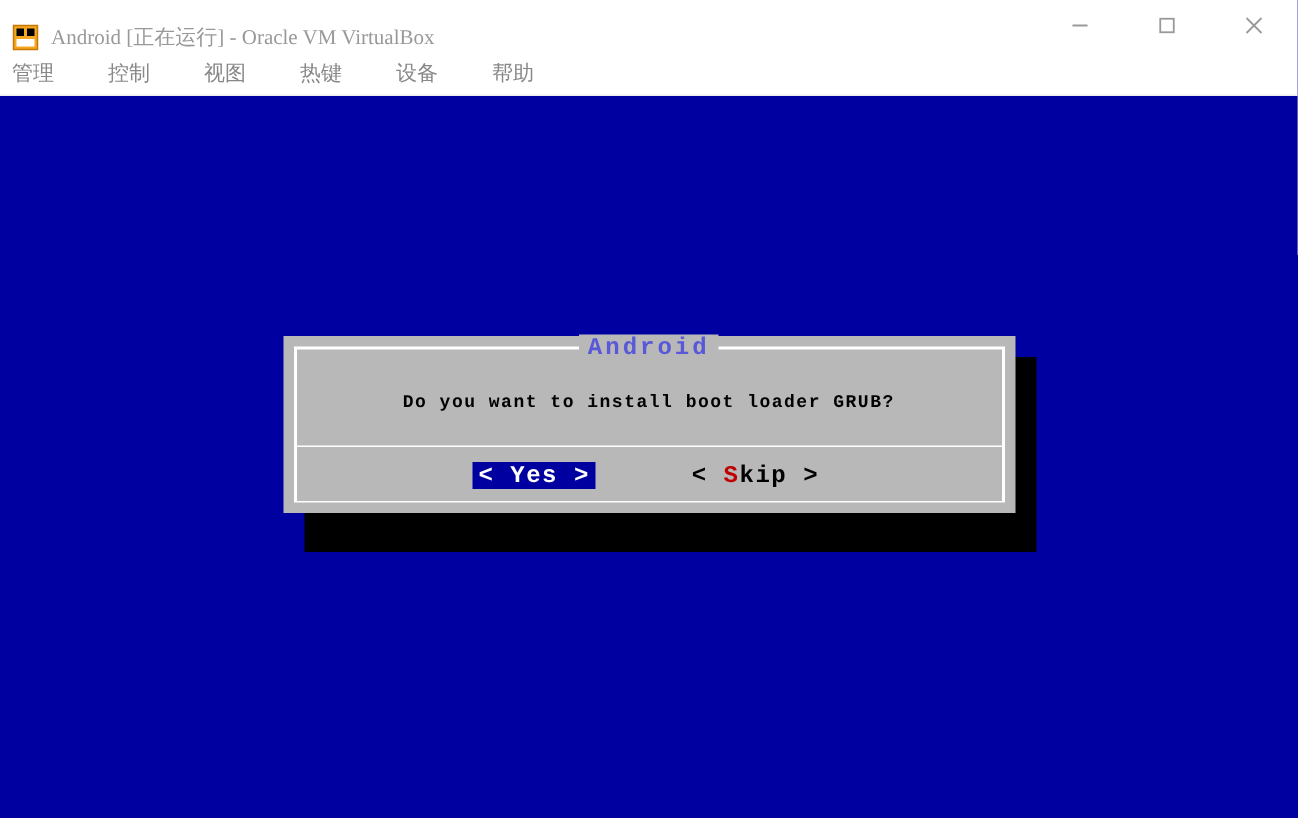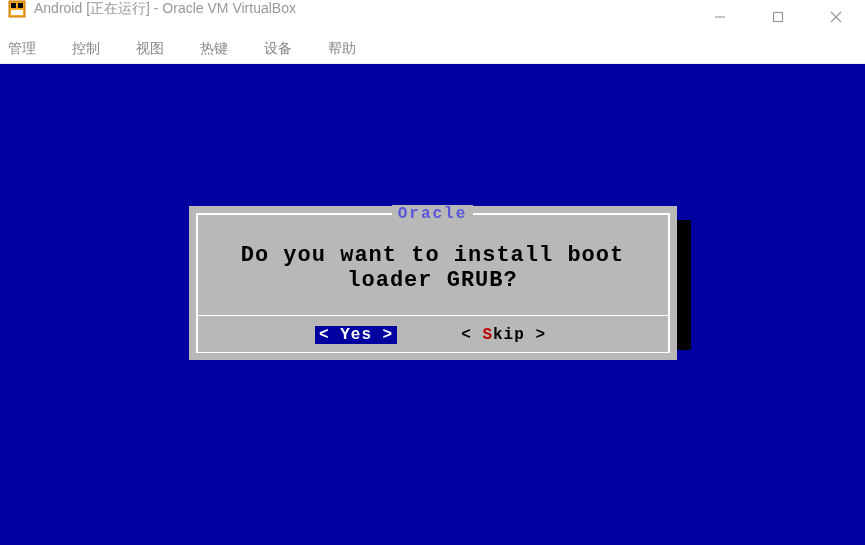--- a/index.html
+++ b/index.html
@@ -17,22 +17,23 @@
     .window {
       width: 100%;
       height: 100%;
       display: flex;
       flex-direction: column;
     }
     .titlebar {
       height: 34px;
       background: #fff;
       display: flex;
-      align-items: flex-start;
+      align-items: flex-end;
       padding: 0 0 0 8px;
+      font-family: Liberation Serif, serif;
     }
     .titlebar-icon {
       width: 18px;
       height: 18px;
       margin-right: 8px;
       display: inline-block;
     }
     .titlebar-title {
       color: #999;
       font-size: 14px;
@@ -105,21 +106,21 @@
     .dialog-title {
       background: #b8b8b8;
       color: #5858d8;
       padding: 0 6px;
       font-size: 16px;
       letter-spacing: 2px;
     }
     .dialog-message {
       text-align: center;
       color: #000;
-      font-size: 22px;
+      font-size: 12px;
       padding: 8px 12px 22px 12px;
       letter-spacing: 1px;
     }
     .dialog-buttons {
       border-top: 1px solid #fff;
       display: flex;
       justify-content: center;
       gap: 60px;
       padding: 10px 0 8px 0;
     }
@@ -183,21 +184,21 @@
     <span class="menu-item">设备</span>
     <span class="menu-item">帮助</span>
   </div>
 
   <div class="content">
     <div class="dialog-wrap">
       <div class="dialog-shadow"></div>
       <div class="dialog">
         <div class="dialog-inner">
           <div class="dialog-title-row">
-            <span class="dialog-title">Oracle</span>
+            <span class="dialog-title">Android</span>
           </div>
           <div class="dialog-message">Do you want to install boot loader GRUB?</div>
           <div class="dialog-buttons">
             <span class="dlg-btn dlg-btn-yes"><span>&lt;</span><span> Yes  </span><span>&gt;</span></span>
             <span class="dlg-btn dlg-btn-skip"><span>&lt; </span><span class="skip-highlight">S</span><span>kip </span><span>&gt;</span></span>
           </div>
         </div>
       </div>
     </div>
   </div>

